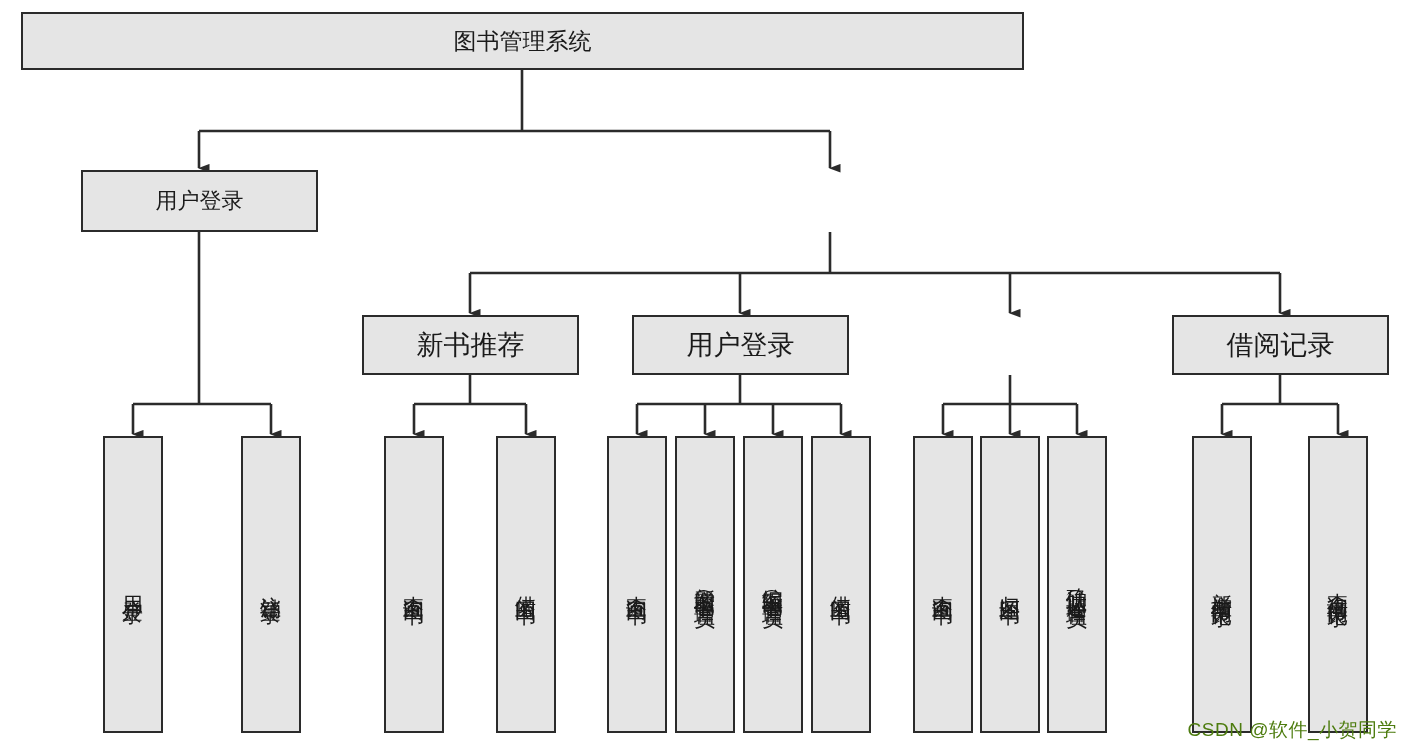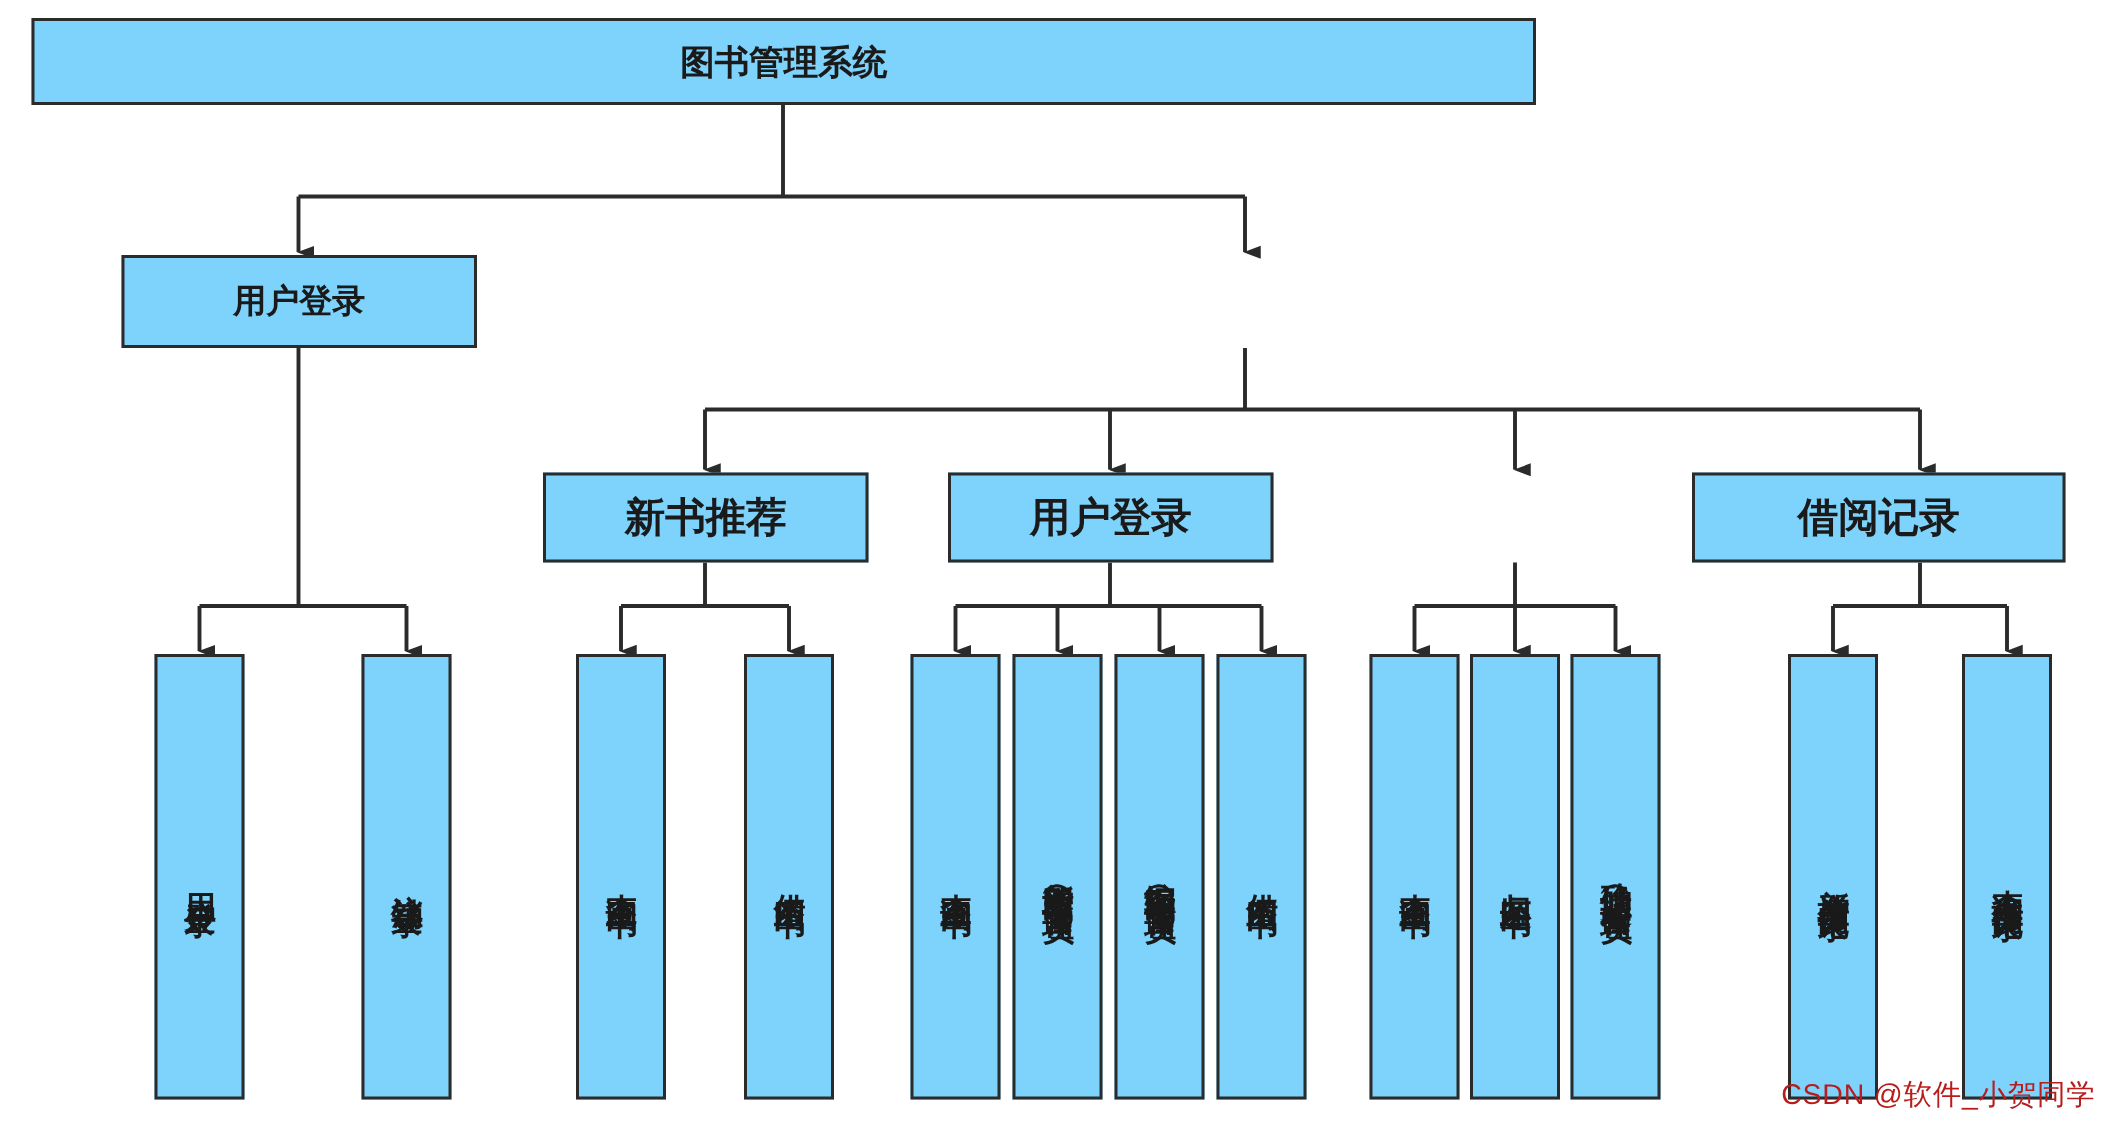--- a/index.html
+++ b/index.html
@@ -1,29 +1,29 @@
 <!DOCTYPE html>
 <html><head>
 <meta charset="utf-8">
 <style>
   html,body{margin:0;padding:0;background:#ffffff;}
   body{width:1405px;height:747px;font-family:"Liberation Sans","DejaVu Sans",sans-serif;}
   #stage{position:relative;width:1405px;height:747px;overflow:hidden;background:#fff;}
   #edges{position:absolute;left:0;top:0;width:1405px;height:747px;}
-  .node{position:absolute;box-sizing:border-box;background:#7dd3fc;border:2px solid #2b2b2b;
-        display:flex;align-items:center;justify-content:center;text-align:right;color:#1a1a1a;font-weight:bold;}
+  .node{position:absolute;box-sizing:border-box;background:#e5e5e5;border:2px solid #2b2b2b;
+        display:flex;align-items:center;justify-content:center;text-align:right;color:#1a1a1a;}
   .node.root{font-size:23px;}
   .node.lvl2{font-size:22px;}
   .node.lvl3{font-size:27px;}
   .node.leaf{font-size:21px;padding:4px 2px;}
   .leaf .vlabel{
      writing-mode:vertical-rl; text-orientation:upright;
      letter-spacing:3px; line-height:1.0; white-space:nowrap;
   }
-  .wm{position:absolute;right:8px;bottom:4px;font-size:19px;color:#b91c1c;letter-spacing:.5px;
+  .wm{position:absolute;right:8px;bottom:4px;font-size:19px;color:#4d7c0f;letter-spacing:.5px;
       font-family:"Liberation Sans","DejaVu Sans",sans-serif;white-space:nowrap;}
 </style>
 </head>
 <body>
 
 <div id="stage">
 
   <svg id="edges" viewBox="0 0 1405 747" xmlns="http://www.w3.org/2000/svg">
     <defs>
       <marker id="ah" markerWidth="10" markerHeight="12" refX="4.5" refY="10.5" orient="auto" markerUnits="userSpaceOnUse">
@@ -81,21 +81,21 @@
   <div class="node lvl2" style="left:81px;top:170px;width:237px;height:62px;">
     <span>用户登录</span>
   </div>
 
   <div class="node lvl3" style="left:362px;top:315px;width:217px;height:60px;">
     <span>新书推荐</span>
   </div>
   <div class="node lvl3" style="left:632px;top:315px;width:217px;height:60px;">
     <span>用户登录</span>
   </div>
-  <div class="node lvl3" style="left:1128px;top:315px;width:249px;height:60px;">
+  <div class="node lvl3" style="left:1172px;top:315px;width:217px;height:60px;">
     <span>借阅记录</span>
   </div>
 
   <div class="node leaf" style="left:103px;top:436px;width:60px;height:297px;">
     <span class="vlabel">用户登录</span>
   </div>
   <div class="node leaf" style="left:241px;top:436px;width:60px;height:297px;">
     <span class="vlabel">注销登录</span>
   </div>
 

